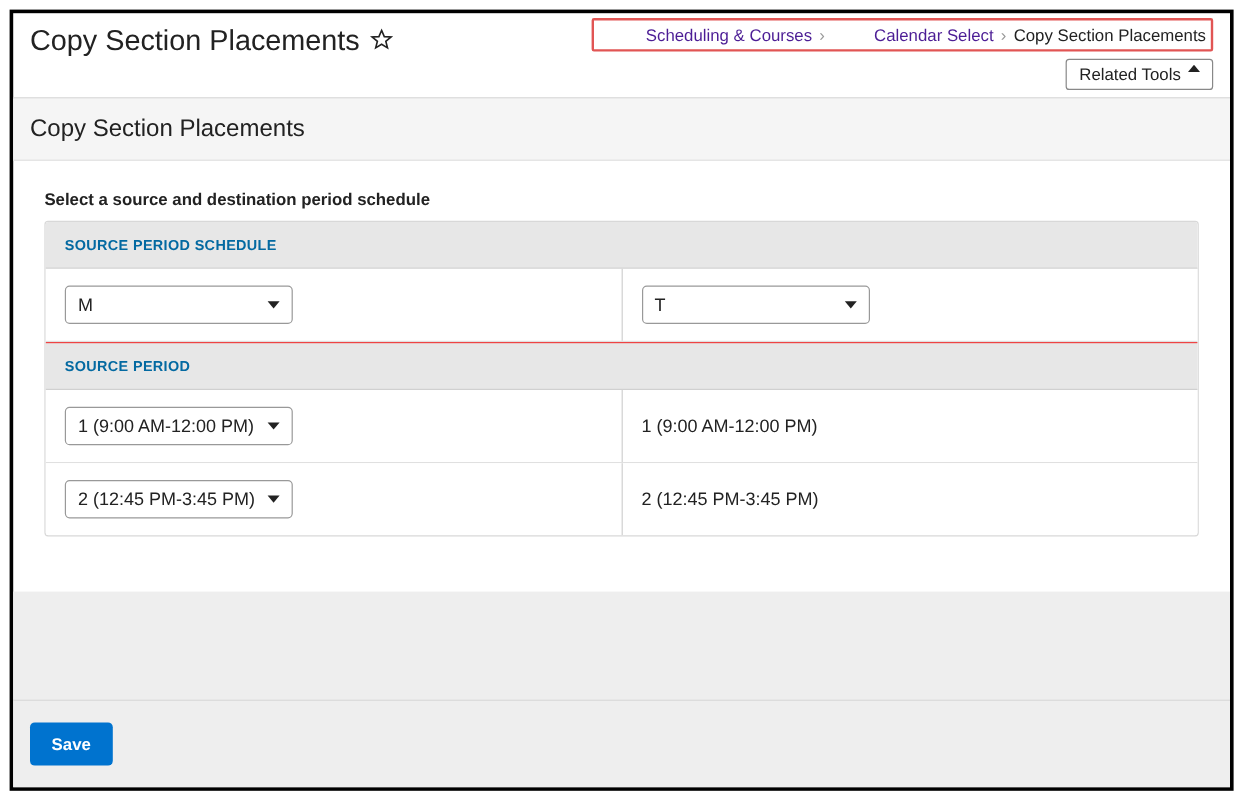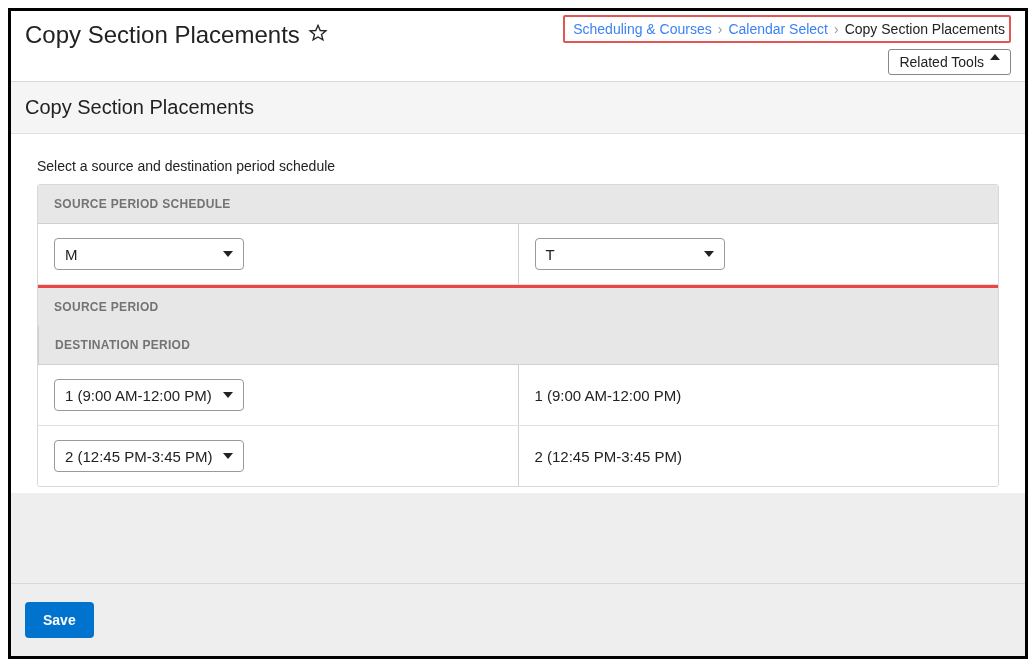--- a/index.html
+++ b/index.html
@@ -45,21 +45,21 @@
     .breadcrumb {
       border: 2px solid #e15554;
       padding: 4px 4px 4px 8px;
       display: flex;
       align-items: center;
       gap: 6px;
       font-size: 14px;
       margin-top: -6px;
       border-radius: 2px;
     }
-    .breadcrumb a { color: #3b82f6; text-decoration: none; }
+    .breadcrumb a { color: #4c1d95; text-decoration: none; margin-left: 35px; }
     .breadcrumb .sep { color: #999; }
     .breadcrumb .current { color: #222; }
     .related-tools {
       border: 1px solid #888;
       border-radius: 3px;
       padding: 4px 10px;
       font-size: 14px;
       color: #222;
       background: #fff;
       display: flex;
@@ -74,61 +74,61 @@
       border-bottom: 1px solid #e0e0e0;
     }
     .subheader-title { font-size: 20px; color: #222; font-weight: 400; }
     .content {
       padding: 24px 26px 10px 26px;
       flex: 1;
       overflow: auto;
     }
     .prompt {
       font-size: 14px;
-      font-weight: 400;
+      font-weight: 700;
       color: #222;
       margin-bottom: 10px;
     }
     .table {
       border: 1px solid #d8d8d8;
       border-radius: 3px;
       overflow: hidden;
     }
     .thead, .subhead {
       display: flex;
       background: #e7e7e7;
       border-bottom: 1px solid #d0d0d0;
     }
     .thead .th, .subhead .th {
       flex: 1;
       padding: 12px 16px;
       font-size: 12px;
       font-weight: 700;
       letter-spacing: 0.3px;
-      color: #737373;
+      color: #0369a1;
       text-transform: uppercase;
     }
     .thead .th + .th, .subhead .th + .th, .row .cell + .cell {
       border-left: 1px solid #d0d0d0;
     }
     .row {
       display: flex;
       border-bottom: 1px solid #e0e0e0;
       background: #fff;
     }
     .row:last-child { border-bottom: none; }
     .cell {
       flex: 1;
       padding: 14px 16px;
       font-size: 15px;
       color: #222;
       display: flex;
       align-items: center;
     }
-    .subhead { border-top: 3px solid #ef4444; flex-direction: column; }
+    .subhead { border-top: 1px solid #ef4444; }
     .select {
       width: 190px;
       height: 32px;
       border: 1px solid #999;
       border-radius: 4px;
       background: #fff;
       display: flex;
       align-items: center;
       justify-content: space-between;
       padding: 0 10px;
@@ -213,21 +213,20 @@
         <div class="cell">
           <div class="select">
             <span>T</span>
             <span class="caret"></span>
           </div>
         </div>
       </div>
 
       <div class="subhead">
         <div class="th">SOURCE PERIOD</div>
-        <div class="th">DESTINATION PERIOD</div>
       </div>
 
       <div class="row">
         <div class="cell">
           <div class="select">
             <span>1 (9:00 AM-12:00 PM)</span>
             <span class="caret"></span>
           </div>
         </div>
         <div class="cell">

